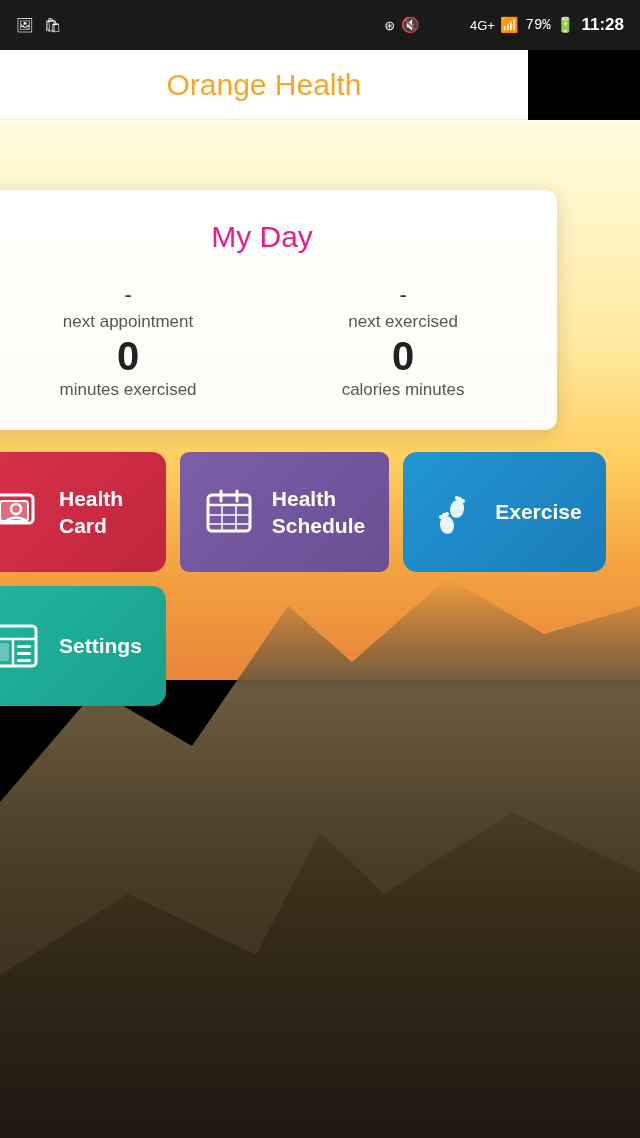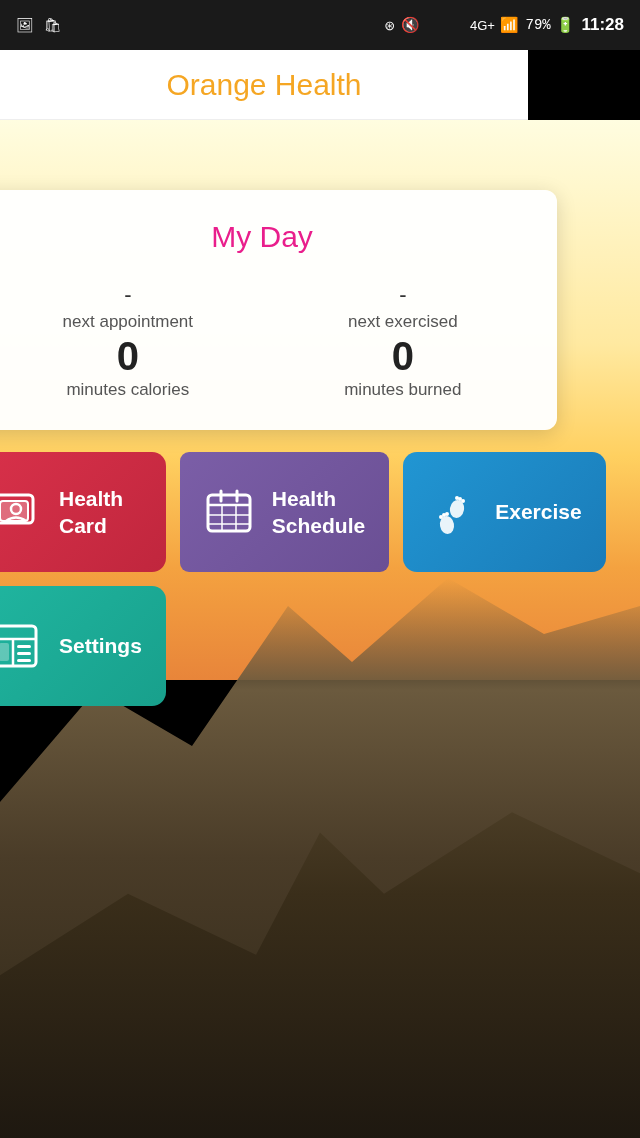--- a/index.html
+++ b/index.html
@@ -261,27 +261,27 @@
 
 <div id="content-layer">
 
   <div id="my-day-card">
     <div class="my-day-title">My Day</div>
     <div class="my-day-stats">
       <div class="stat-item">
         <span class="stat-dash">-</span>
         <span class="stat-label">next appointment</span>
         <span class="stat-number">0</span>
-        <span class="stat-label">minutes calories</span>
+        <span class="stat-label">minutes exercised</span>
       </div>
       <div class="stat-item">
         <span class="stat-dash">-</span>
         <span class="stat-label">next exercised</span>
         <span class="stat-number">0</span>
-        <span class="stat-label">minutes burned</span>
+        <span class="stat-label">calories minutes</span>
       </div>
     </div>
   </div>
 
   <div id="action-grid">
 
     <button class="action-btn btn-health-card">
       <svg class="icon-svg" viewBox="0 0 50 50" fill="none" xmlns="http://www.w3.org/2000/svg">
         <rect x="4" y="8" width="38" height="28" rx="4" stroke="white" stroke-width="3" fill="none"></rect>
         <rect x="9" y="14" width="28" height="20" rx="3" fill="rgba(255,255,255,0.3)" stroke="white" stroke-width="2"></rect>

